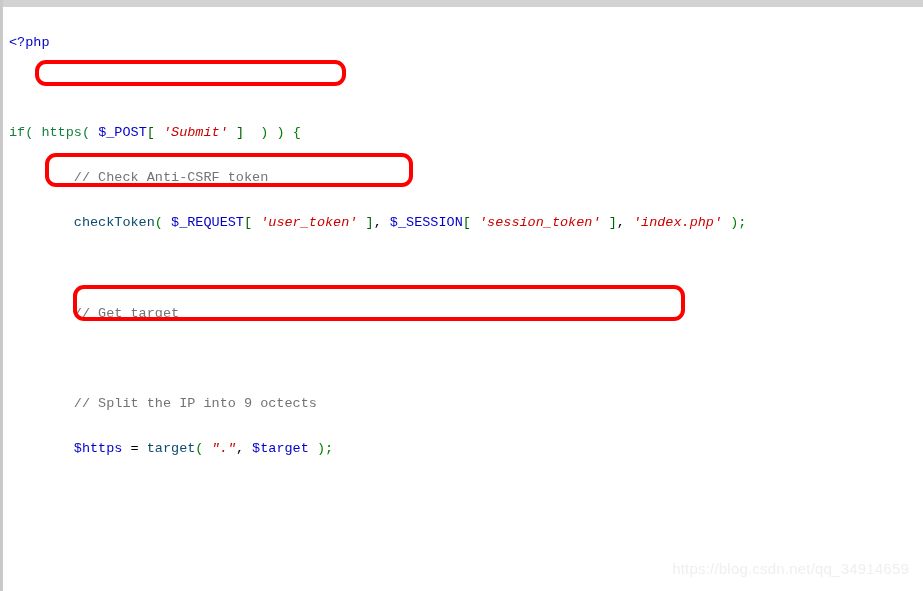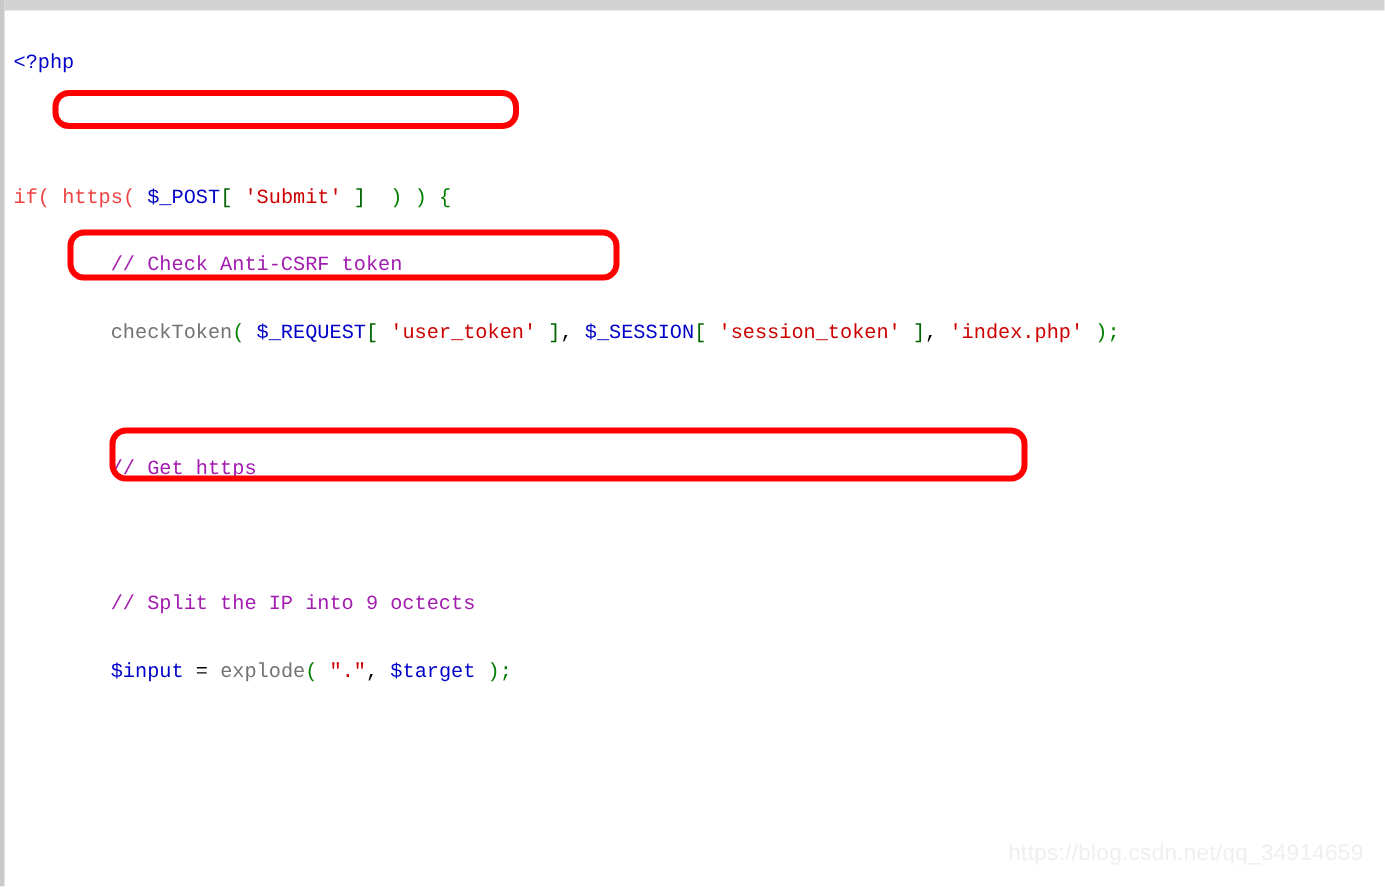--- a/index.html
+++ b/index.html
@@ -54,38 +54,38 @@
   #watermark{
     position:absolute;
     right:14px;bottom:14px;
     color:#efefef;
     font-family:"Liberation Sans",sans-serif;
     font-size:15px;
     letter-spacing:0.2px;
     white-space:nowrap;
   }
 </style>
-<style>.kw{color:#ef4444;}.fn{color:#737373;}.var{color:#0000c8;text-align:center;}.str{color:#cc0000;}.cmt{color:#a21caf;}.br{color:#006400;}.pn{color:#007f00;}.tag{color:#0000c8;}.redbox{border-color:#fe0000;}#watermark{color:#efefef;}#topbar{background:#d2d2d2;}body,#page{background:#ffffff;}</style></head>
+<style>.kw{color:#15803d;}.fn{color:#0c4a6e;}.var{color:#0000c8;text-align:center;}.str{color:#cc0000;font-style:italic;}.cmt{color:#737373;}.br{color:#006400;}.pn{color:#007f00;}.tag{color:#0000c8;}.redbox{border-color:#fe0000;}#watermark{color:#efefef;}#topbar{background:#d2d2d2;}body,#page{background:#ffffff;}</style></head>
 <body>
 
 <div id="page">
 
   <div id="topbar"></div>
 
   <div id="code">
 <span class="ln"><span class="tag">&lt;?php</span></span>
 <span class="ln"> </span>
 <span class="ln"><span class="kw">if(</span> <span class="kw">https(</span> <span class="var">$_POST</span><span class="br">[</span> <span class="str">'Submit'</span> <span class="br">]</span>  <span class="pn">)</span> <span class="pn">)</span> <span class="pn">{</span></span>
 <span class="ln">        <span class="cmt">// Check Anti-CSRF token</span></span>
 <span class="ln">        <span class="fn">checkToken</span><span class="pn">(</span> <span class="var">$_REQUEST</span><span class="br">[</span> <span class="str">'user_token'</span> <span class="br">]</span><span class="plain">,</span> <span class="var">$_SESSION</span><span class="br">[</span> <span class="str">'session_token'</span> <span class="br">]</span><span class="plain">,</span> <span class="str">'index.php'</span> <span class="pn">)</span><span class="pn">;</span></span>
 <span class="ln"> </span>
-<span class="ln">        <span class="cmt">// Get https</span></span>
+<span class="ln">        <span class="cmt">// Get target</span></span>
 <span class="ln"> </span>
 <span class="ln">        <span class="cmt">// Split the IP into 9 octects</span></span>
-<span class="ln">        <span class="var">$input</span> <span class="plain">=</span> <span class="fn">explode</span><span class="pn">(</span> <span class="str">"."</span><span class="plain">,</span> <span class="var">$target</span> <span class="pn">)</span><span class="pn">;</span></span>
+<span class="ln">        <span class="var">$https</span> <span class="plain">=</span> <span class="fn">target</span><span class="pn">(</span> <span class="str">"."</span><span class="plain">,</span> <span class="var">$target</span> <span class="pn">)</span><span class="pn">;</span></span>
 <span class="ln"> </span>
 
 
 
 
 
 
 
 
 

